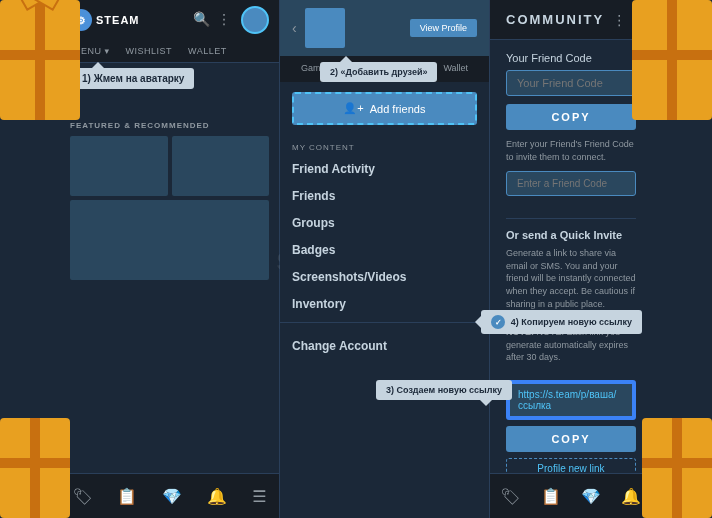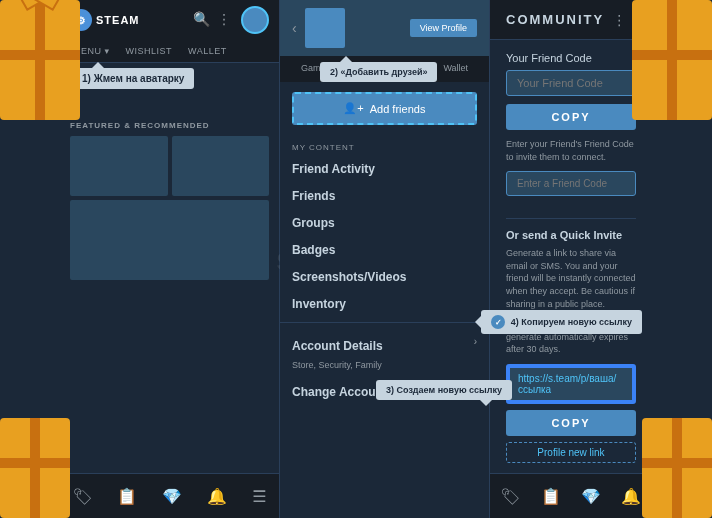--- a/index.html
+++ b/index.html
@@ -519,21 +519,21 @@
     .quick-invite-title {
       color: #c6d4df;
       font-size: 11px;
       font-weight: bold;
       margin-bottom: 6px;
     }
     .quick-invite-desc {
       color: #8f98a0;
       font-size: 9px;
       line-height: 1.4;
-      margin-bottom: 8px;
+      margin-bottom: 16px;
     }
     .link-text {
       background: #2a475e;
       border: 4px solid #3b82f6;
       padding: 5px 8px;
       color: #4fc3f7;
       font-size: 10px;
       border-radius: 3px;
       margin-bottom: 6px;
       display: flex;
@@ -731,26 +731,20 @@
         <div class="content-item">Friend Activity</div>
         <div class="content-item">Friends</div>
         <div class="content-item">Groups</div>
         <div class="content-item">Badges</div>
         <div class="content-item">Screenshots/Videos</div>
         <div class="content-item">Inventory</div>
       </div>
 
       <div class="account-section">
         <div class="account-item">
-          <span class="account-item-title">Account Details</span>
-          <span class="account-arrow">›</span>
-          <br>
-          <span class="account-item-sub">Store, Security, Family</span>
-        </div>
-        <div class="account-item">
           <span class="account-item-title">Change Account</span>
         </div>
       </div>
     </div>
   </div>
 
   <div class="right-panel">
 
     <div class="community-header">
       <span class="community-title">COMMUNITY</span>

